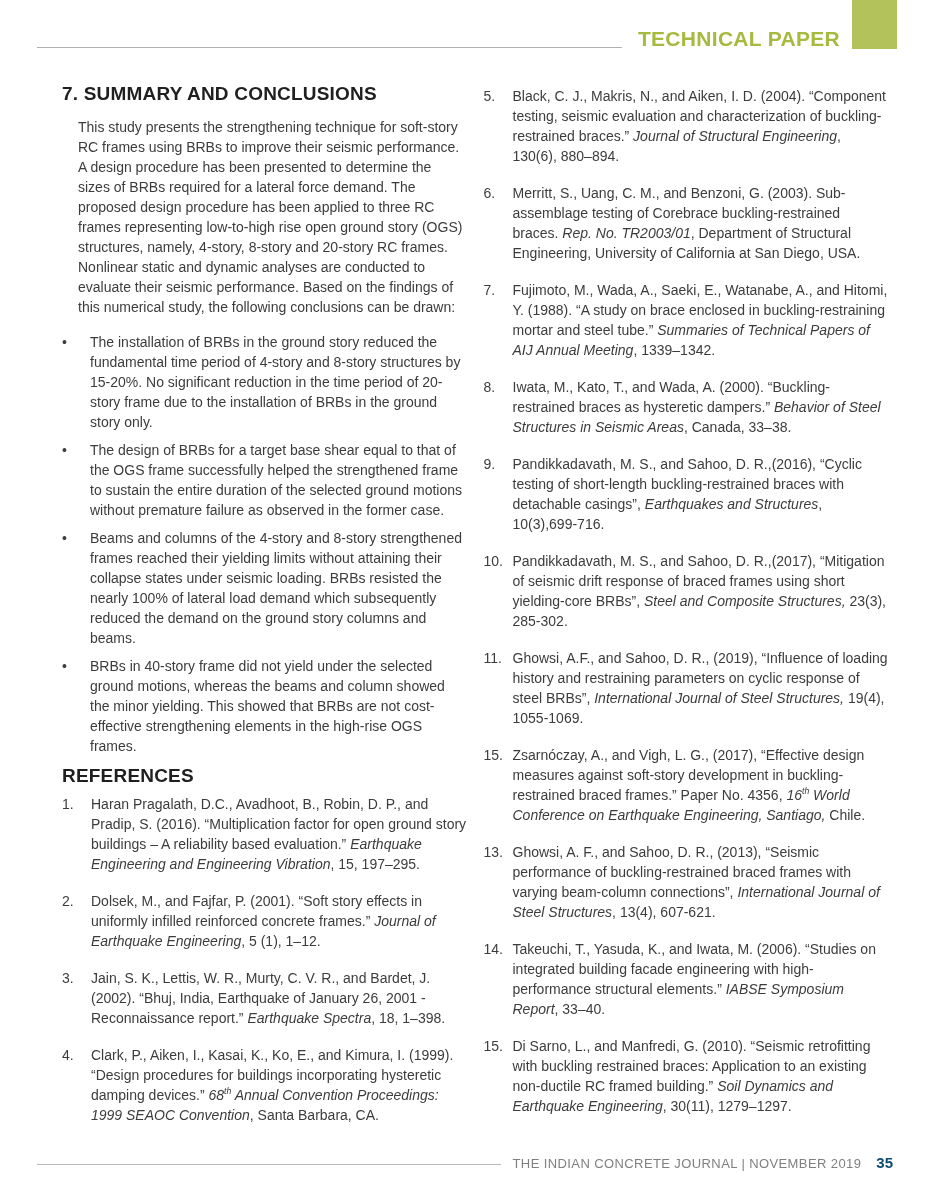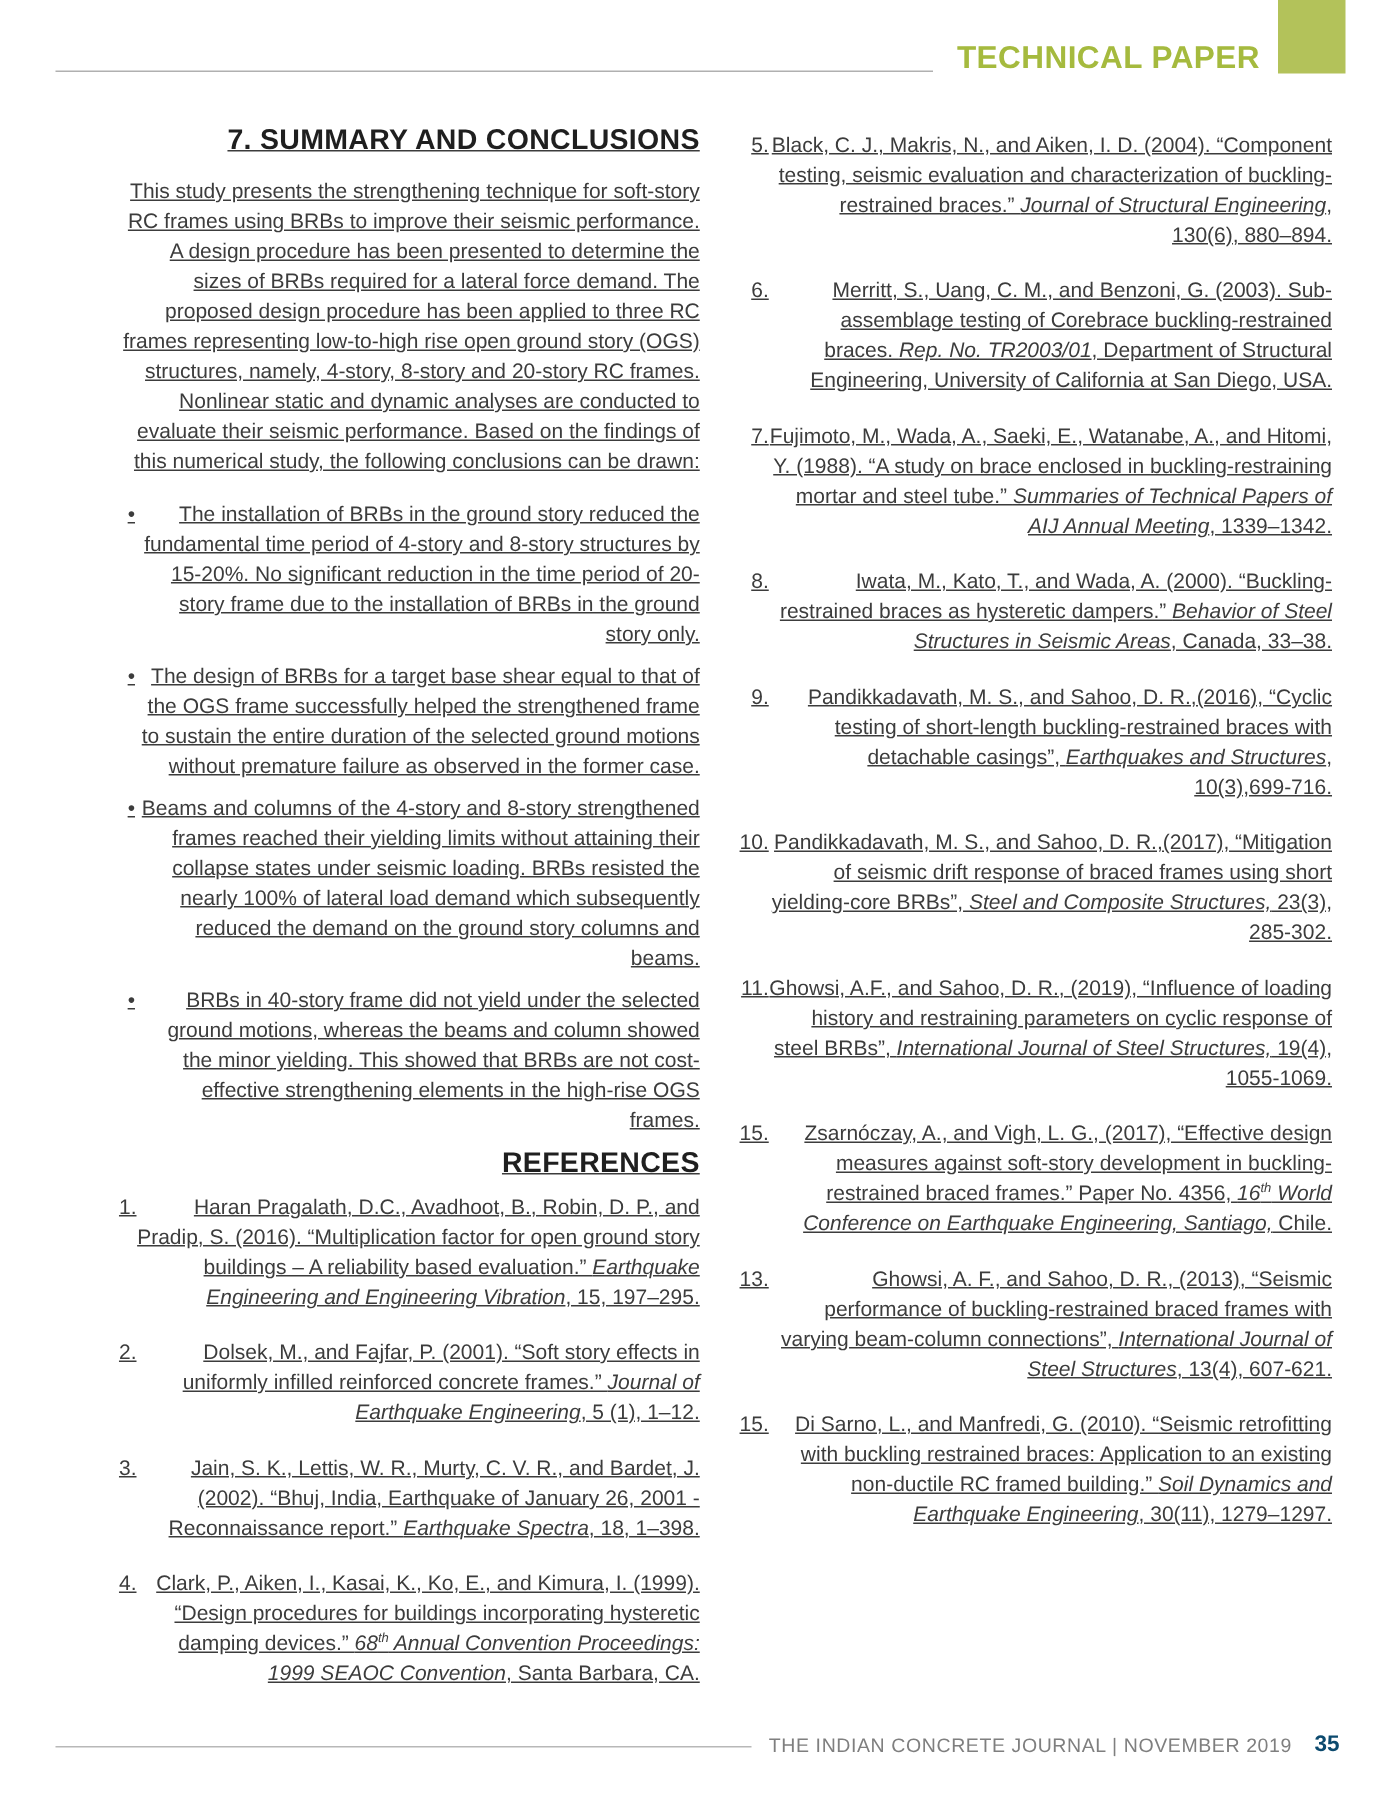--- a/index.html
+++ b/index.html
@@ -4,39 +4,39 @@
 <style>
   html, body { margin: 0; padding: 0; }
   body {
     width: 927px; height: 1200px;
     background: #ffffff;
     font-family: "Liberation Sans", sans-serif;
     color: #3c3c3c;
     position: relative;
     overflow: hidden;
   }
-  .page { position: absolute; inset: 0; text-align: right; }
+  .page { position: absolute; inset: 0; }
 
   
   .hdr {
     position: absolute; left: 37px; top: 0; width: 860px; height: 49px;
     display: flex; align-items: flex-end;
   }
   .hdr-rule { flex: 1; border-bottom: 1.5px solid #b0b0b0; margin-bottom: 1px; }
   .hdr-label {
     margin: 0 12px 0 16px;
     font-size: 21px; font-weight: bold; line-height: 1;
     letter-spacing: 0.3px; color: #a5ba3e; white-space: nowrap;
   }
   .hdr-block { width: 45px; height: 49px; background: #b3c25a; }
 
   
   .content {
     position: absolute; left: 62px; top: 84px; width: 826px;
-    display: flex; gap: 17px; text-decoration: underline;
+    display: flex; gap: 17px;
   }
   .col { flex: 1; min-width: 0; font-size: 14px; line-height: 20px; }
 
   h1.sec, h2.sec {
     margin: 0; color: #1f1f1f;
     font-size: 19px; line-height: 24px; font-weight: bold;
     letter-spacing: 0.2px;
   }
   h1.sec { margin-top: -2px; }
   .intro { margin: 11px 0 0 16px; }
@@ -158,20 +158,24 @@
           </div>
           <div class="ref">
             <span class="ref-num">15.</span>
             <span class="ref-body"><span>Zsarnóczay, A., and Vigh, L. G., (2017), “Effective design measures against soft-story development in buckling-restrained braced frames.” Paper No. 4356, </span><span class="it">16</span><sup class="it">th</sup><span class="it"> World Conference on Earthquake Engineering, Santiago,</span><span> Chile.</span></span>
           </div>
           <div class="ref">
             <span class="ref-num">13.</span>
             <span class="ref-body"><span>Ghowsi, A. F., and Sahoo, D. R., (2013), “Seismic performance of buckling-restrained braced frames with varying beam-column connections”, </span><span class="it">International Journal of Steel Structures</span><span>, 13(4), 607-621.</span></span>
           </div>
           <div class="ref">
+            <span class="ref-num">14.</span>
+            <span class="ref-body"><span>Takeuchi, T., Yasuda, K., and Iwata, M. (2006). “Studies on integrated building facade engineering with high-performance structural elements.” </span><span class="it">IABSE Symposium Report</span><span>, 33–40.</span></span>
+          </div>
+          <div class="ref">
             <span class="ref-num">15.</span>
             <span class="ref-body"><span>Di Sarno, L., and Manfredi, G. (2010). “Seismic retrofitting with buckling restrained braces: Application to an existing non-ductile RC framed building.” </span><span class="it">Soil Dynamics and Earthquake Engineering</span><span>, 30(11), 1279–1297.</span></span>
           </div>
         </div>
     </div>
 
   </div>
 
   <div class="ftr">
     <div class="ftr-rule"></div>

